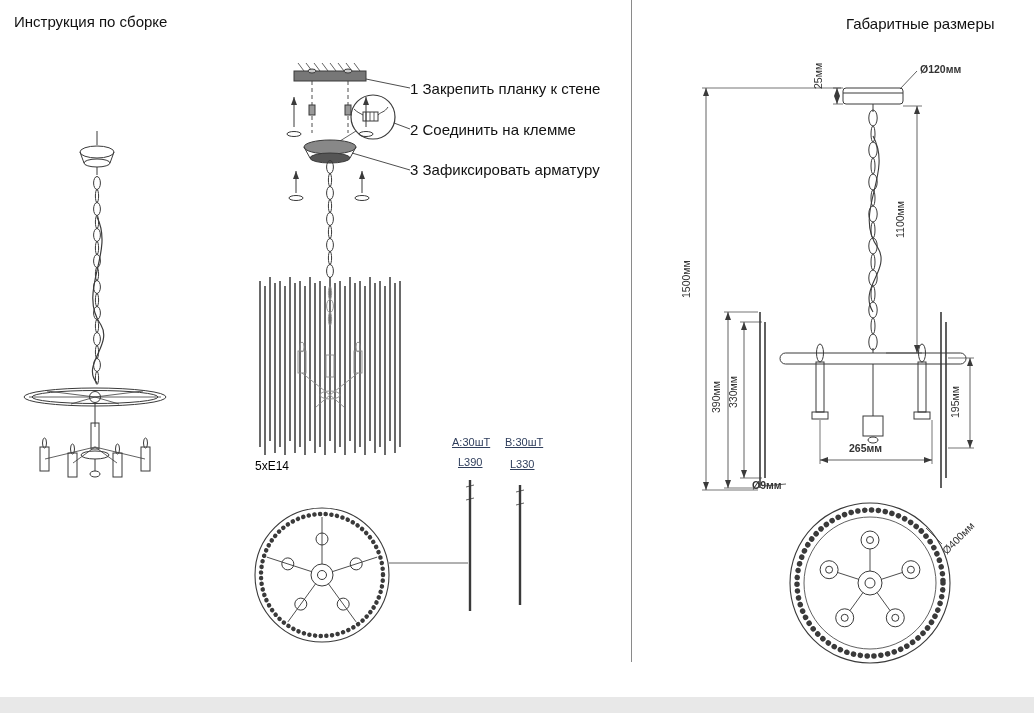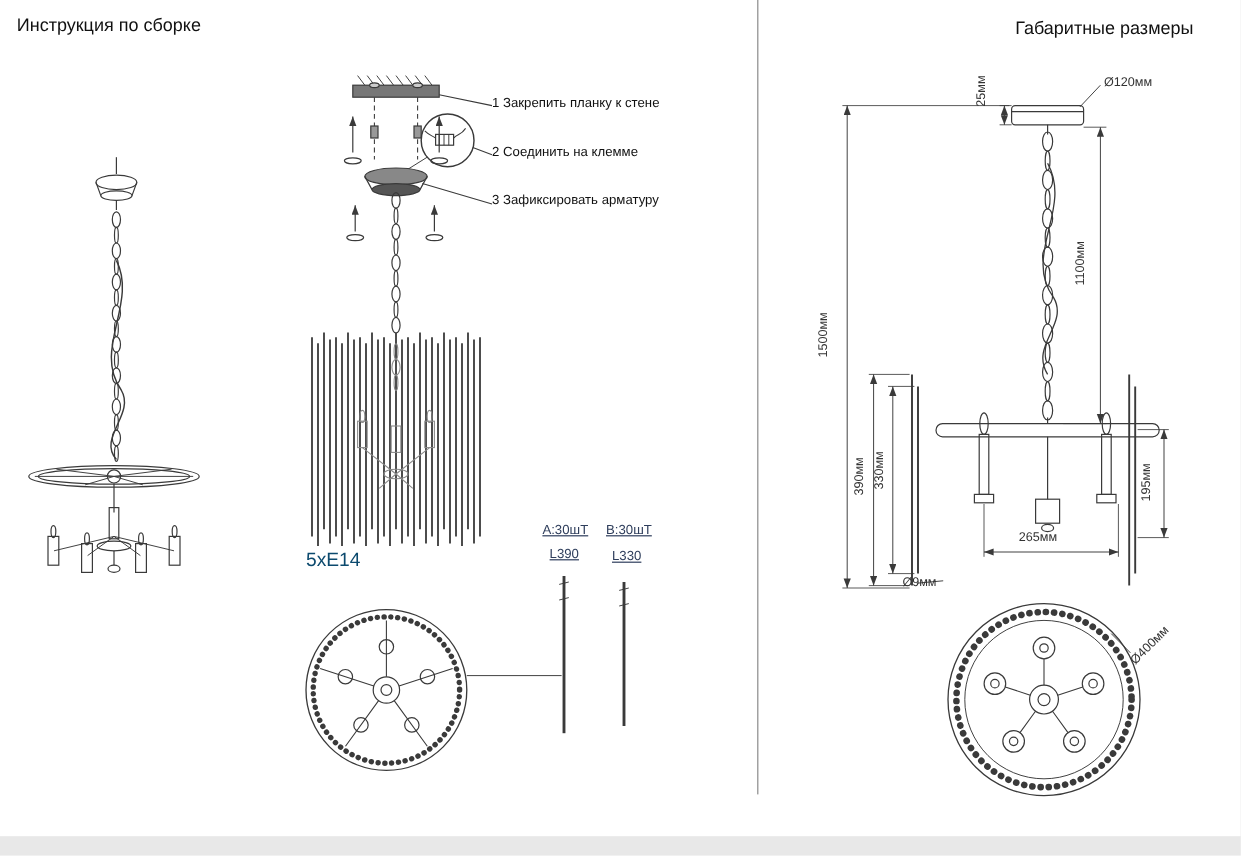--- a/index.html
+++ b/index.html
@@ -3,28 +3,28 @@
 <meta charset="utf-8">
 <style>
   html,body { margin:0; padding:0; background:#e8e8e8; }
   .canvas {
     position:relative; width:1034px; height:697px; background:#ffffff;
     font-family:"Liberation Sans", sans-serif; overflow:hidden; margin:0 auto;
     color:#111;
   }
   .abs { position:absolute; }
   .title { position:absolute; font-size:15px; color:#111; white-space:nowrap; }
-  .step { position:absolute; font-size:11px; color:#111; white-space:nowrap; }
-  .dim { position:absolute; font-size:10.5px; color:#333; white-space:nowrap; line-height:12px; }
+  .step { position:absolute; font-size:15px; color:#111; white-space:nowrap; }
+  .dim { position:absolute; font-size:10.5px; color:#333; white-space:nowrap; line-height:12px;font-weight:bold; }
   .vdim { position:absolute; font-size:10.5px; color:#333; white-space:nowrap; line-height:12px; height:12px;
           transform:rotate(-90deg); transform-origin:0 100%; }
   .ddim { position:absolute; font-size:10.5px; color:#333; white-space:nowrap; line-height:12px;
           transform:rotate(-45deg); transform-origin:0 50%; }
   .plabel { position:absolute; font-size:11px; color:#2f3e5c; white-space:nowrap;text-decoration:underline; }
-  .socket { position:absolute; font-size:16px; color:#0c4a6e; white-space:nowrap; }
+  .socket { position:absolute; font-size:12px; color:#000000; white-space:nowrap; }
   .footer { position:absolute; left:0; top:671px; width:100%; text-align:center; font-size:15px; color:#111; }
   .divider { position:absolute; left:631px; top:0; width:1px; height:662px; background:#8a8a8a; }
   svg { display:block; }
 </style>
 </head>
 <body>
 
 <div class="canvas">
 
   <div class="title" style="left:14px;top:13px">Инструкция по сборке</div>

